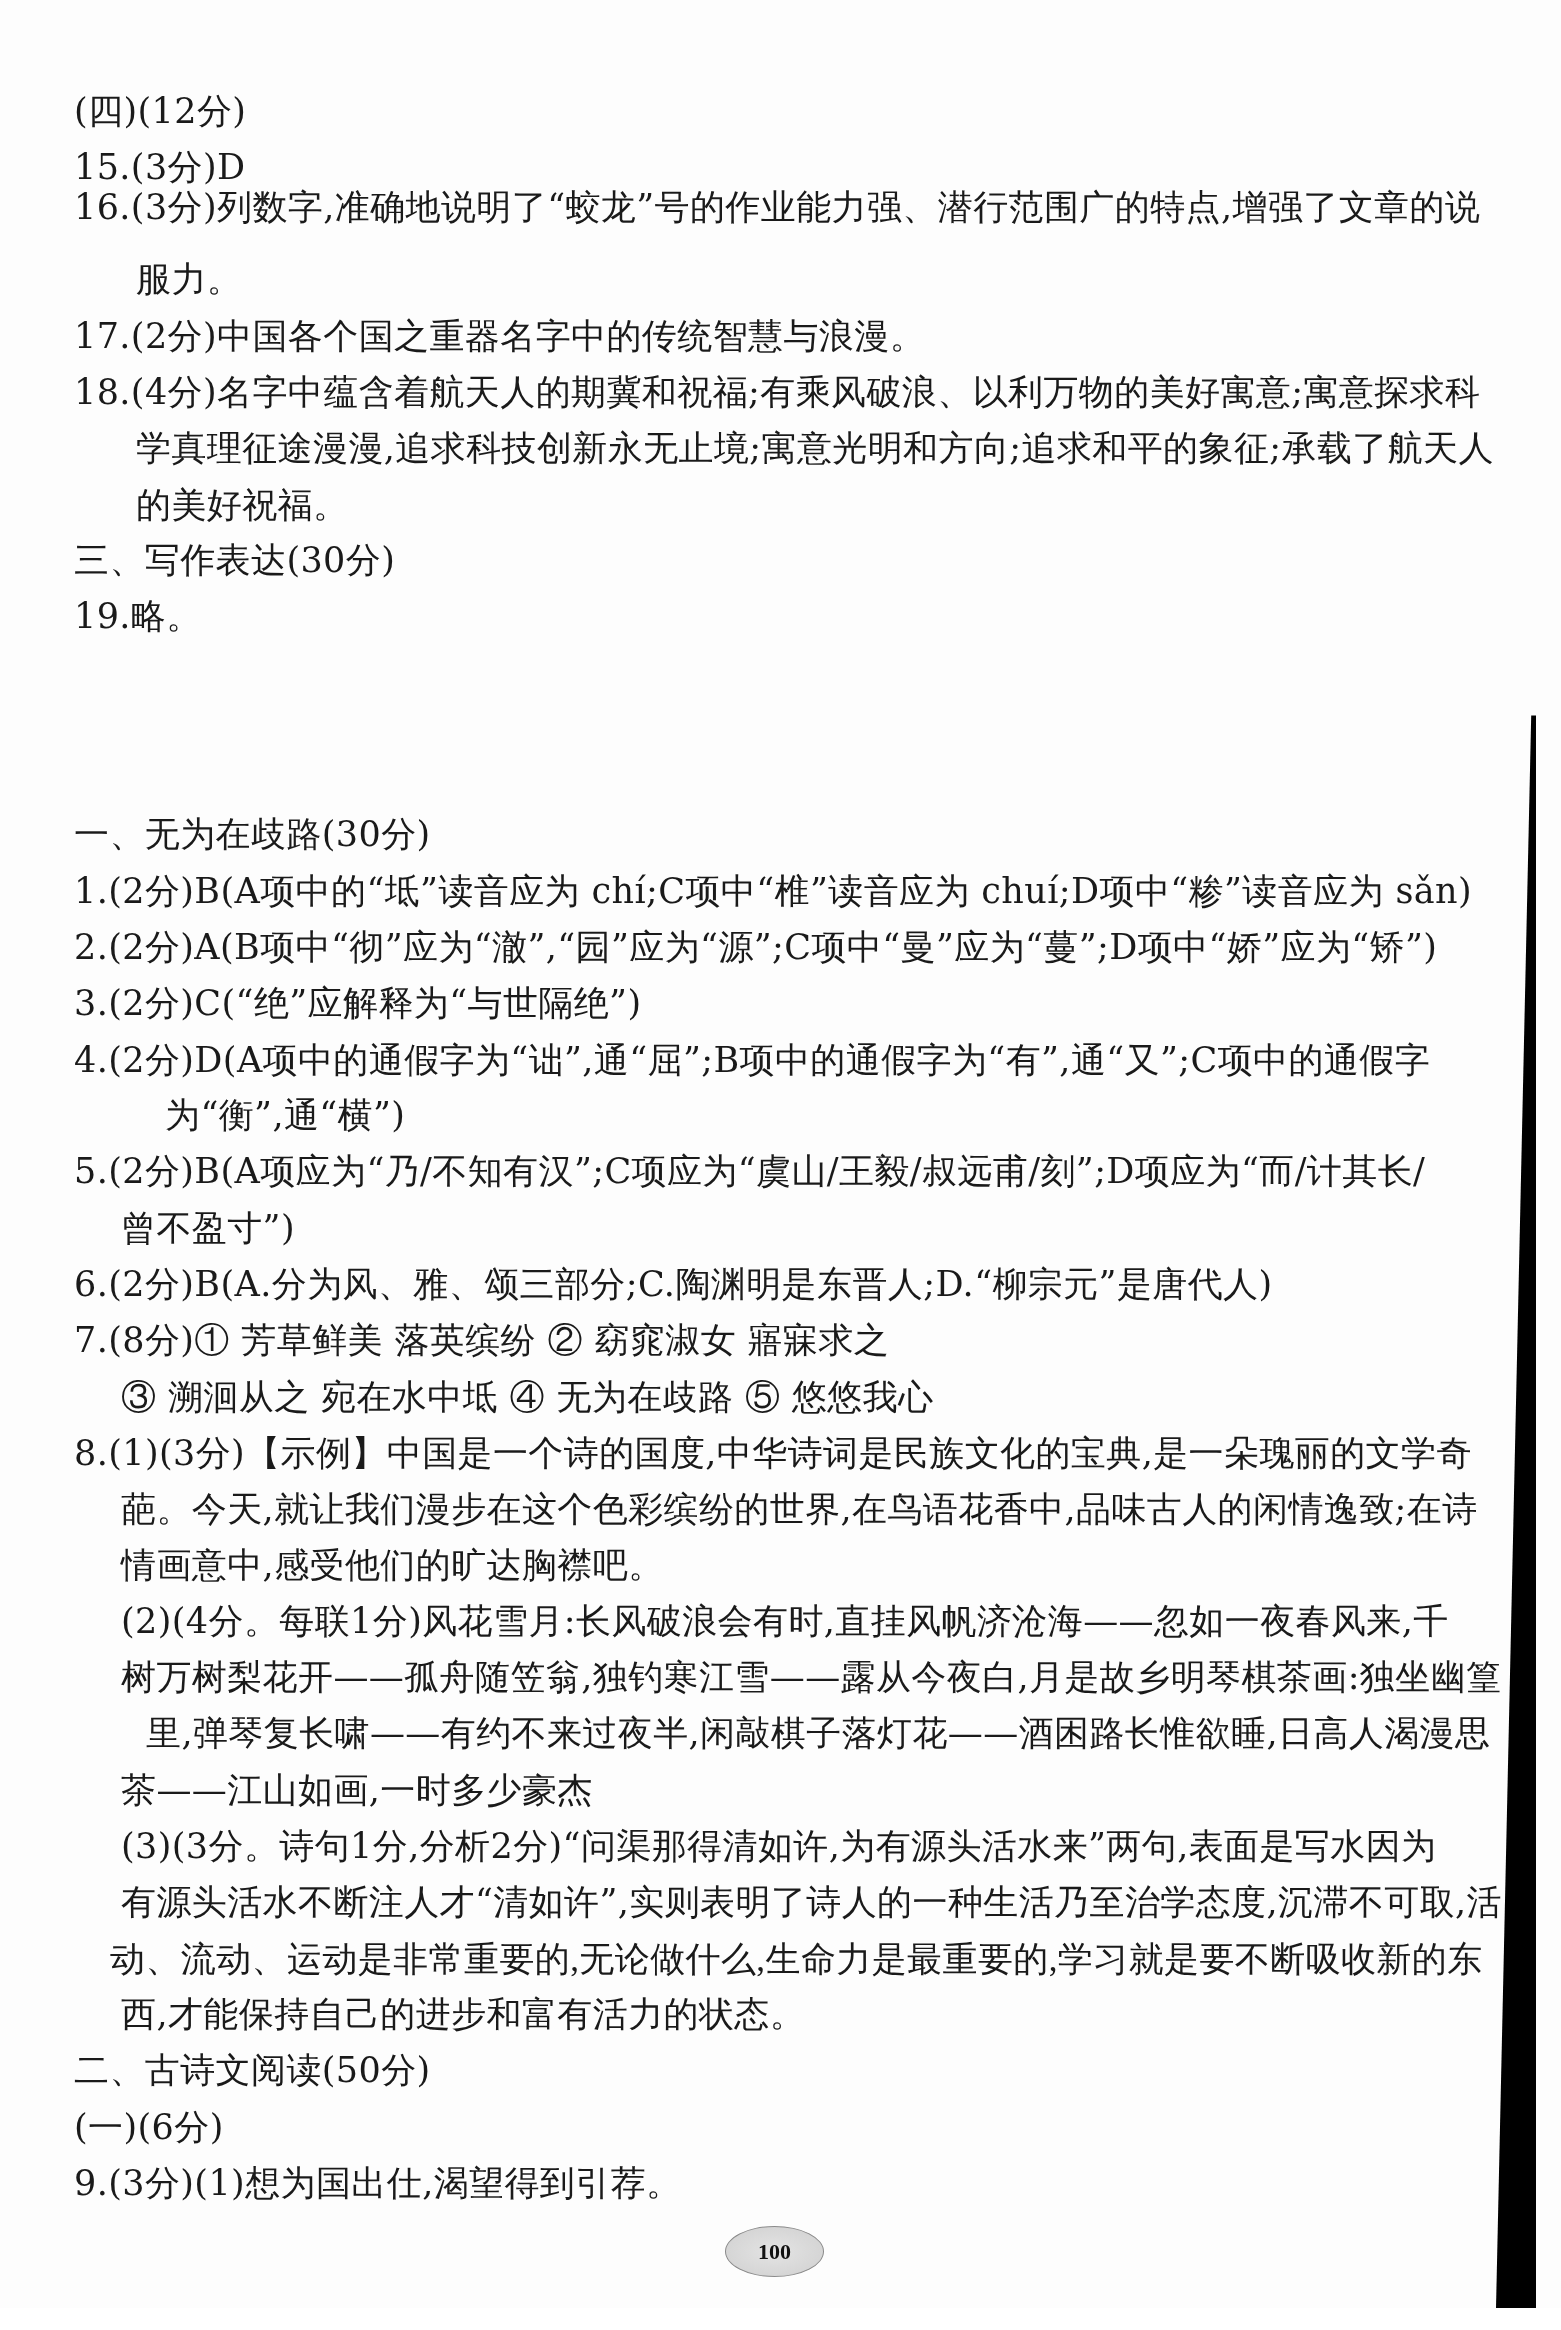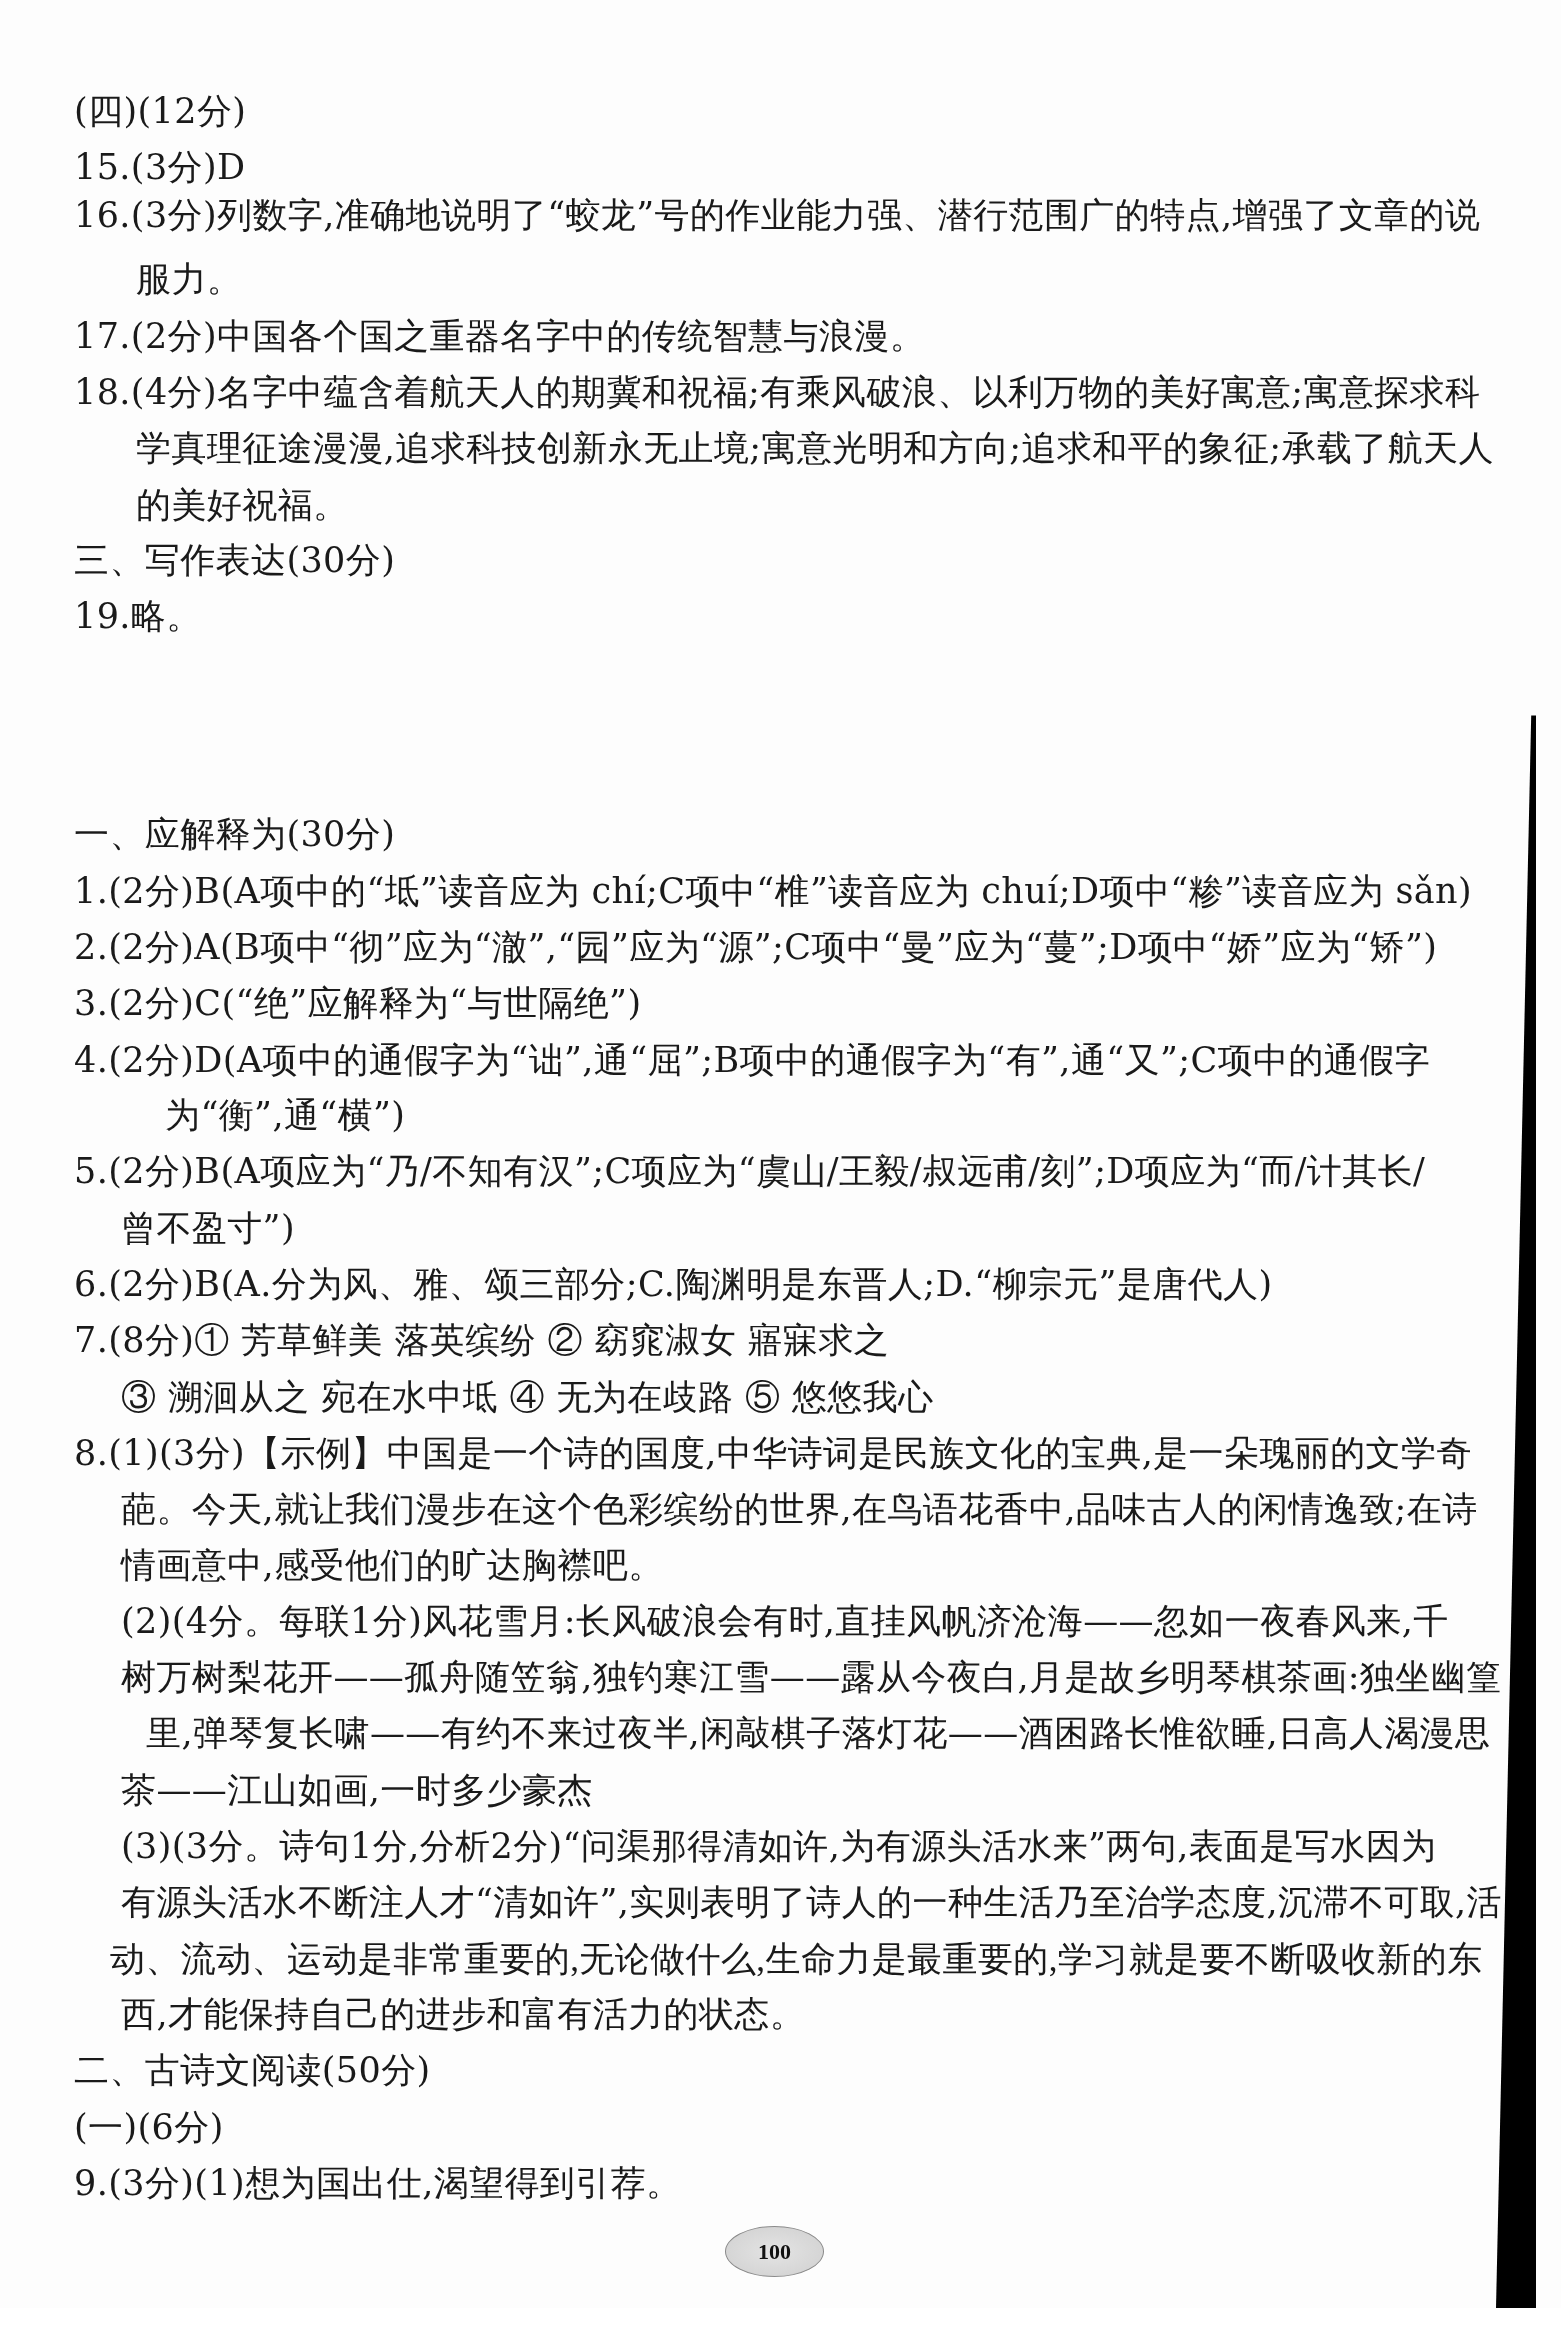--- a/index.html
+++ b/index.html
@@ -66,29 +66,29 @@
     }
   </style>
 </head>
 <body>
 
 <div class="page">
   <div class="edge-shadow"></div>
   <div id="lines">
       <div class="line" style="left: 74px; top: 92px;">(四)(12分)</div>
       <div class="line" style="left: 74px; top: 148px;">15.(3分)D</div>
-      <div class="line" style="left: 74px; top: 196px; text-align: center;">16.(3分)列数字,准确地说明了“蛟龙”号的作业能力强、潜行范围广的特点,增强了文章的说</div>
+      <div class="line" style="left: 74px; top: 188px; text-align: center;">16.(3分)列数字,准确地说明了“蛟龙”号的作业能力强、潜行范围广的特点,增强了文章的说</div>
       <div class="line" style="left: 136px; top: 260px;">服力。</div>
       <div class="line" style="left: 74px; top: 317px;">17.(2分)中国各个国之重器名字中的传统智慧与浪漫。</div>
       <div class="line" style="left: 74px; top: 373px;">18.(4分)名字中蕴含着航天人的期冀和祝福;有乘风破浪、以利万物的美好寓意;寓意探求科</div>
       <div class="line" style="left: 136px; top: 429px;">学真理征途漫漫,追求科技创新永无止境;寓意光明和方向;追求和平的象征;承载了航天人</div>
       <div class="line" style="left: 136px; top: 486px;">的美好祝福。</div>
       <div class="line" style="left: 74px; top: 541px;">三、写作表达(30分)</div>
       <div class="line" style="left: 74px; top: 597px;">19.略。</div>
-      <div class="line" style="left: 74px; top: 815px;">一、应解释为(30分)</div>
+      <div class="line" style="left: 74px; top: 815px;">一、无为在歧路(30分)</div>
       <div class="line" style="left: 74px; top: 872px;">1.(2分)B(A项中的“坻”读音应为 chí;C项中“椎”读音应为 chuí;D项中“糁”读音应为 sǎn)</div>
       <div class="line" style="left: 74px; top: 928px;">2.(2分)A(B项中“彻”应为“澈”,“园”应为“源”;C项中“曼”应为“蔓”;D项中“娇”应为“矫”)</div>
       <div class="line" style="left: 74px; top: 984px;">3.(2分)C(“绝”应解释为“与世隔绝”)</div>
       <div class="line" style="left: 74px; top: 1041px;">4.(2分)D(A项中的通假字为“诎”,通“屈”;B项中的通假字为“有”,通“又”;C项中的通假字</div>
       <div class="line" style="left: 121px; top: 1096px; margin-left: 44px;">为“衡”,通“横”)</div>
       <div class="line" style="left: 74px; top: 1152px;">5.(2分)B(A项应为“乃/不知有汉”;C项应为“虞山/王毅/叔远甫/刻”;D项应为“而/计其长/</div>
       <div class="line" style="left: 121px; top: 1209px;">曾不盈寸”)</div>
       <div class="line" style="left: 74px; top: 1265px;">6.(2分)B(A.分为风、雅、颂三部分;C.陶渊明是东晋人;D.“柳宗元”是唐代人)</div>
       <div class="line" style="left: 74px; top: 1321px;">7.(8分)① 芳草鲜美  落英缤纷  ② 窈窕淑女  寤寐求之</div>
       <div class="line" style="left: 121px; top: 1378px;">③ 溯洄从之  宛在水中坻  ④ 无为在歧路  ⑤ 悠悠我心</div>

